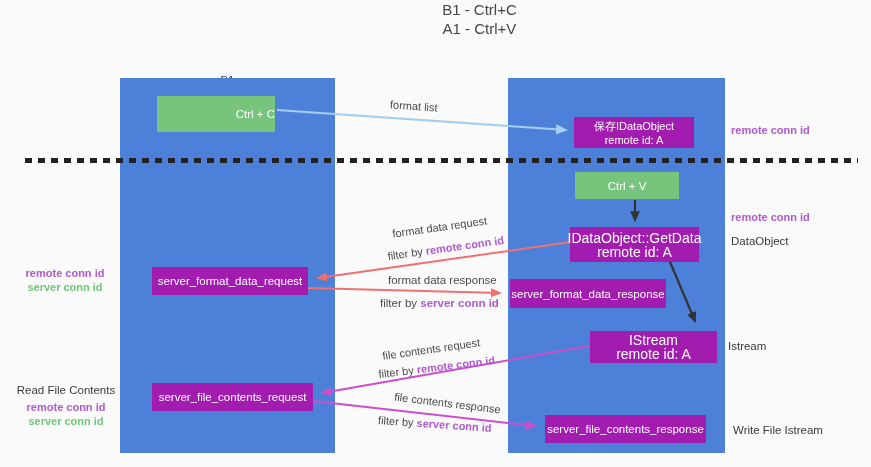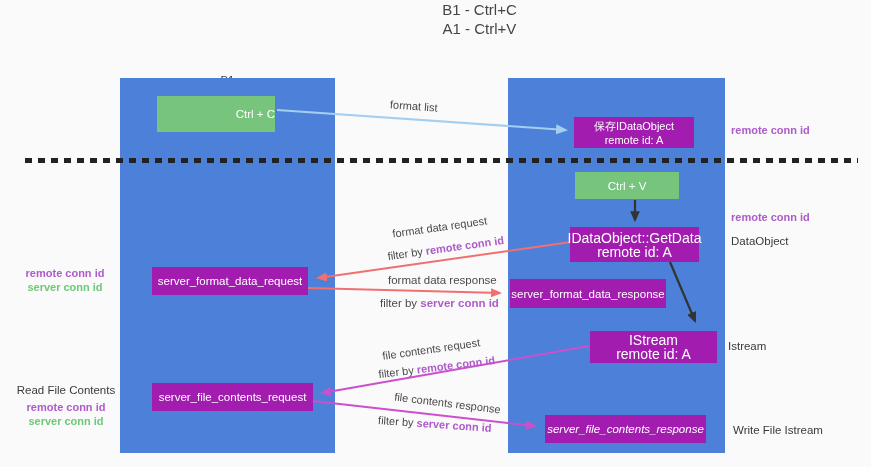--- a/index.html
+++ b/index.html
@@ -101,21 +101,21 @@
 
   <div class="abs node orange" style="left:590px;top:331px;width:127px;height:32px;">
     <div class="l1">IStream</div>
     <div class="l2">remote id: A</div>
   </div>
 
   <div class="abs node orange" style="left:152px;top:383px;width:161px;height:28px;">
     <div class="single">server_file_contents_request</div>
   </div>
 
-  <div class="abs node orange" style="left:545px;top:415px;width:161px;height:28px;font-style:italic;">
+  <div class="abs node orange" style="left:545px;top:415px;width:161px;height:28px;">
     <div class="single">server_file_contents_response</div>
   </div>
 
   <div class="abs mid-label" style="left:390px;top:100px;transform:rotate(4deg);">format list</div>
 
   <div class="abs mid-label" style="left:392px;top:221px;transform:rotate(-8deg);">format data request</div>
   <div class="abs mid-label" style="left:387px;top:242px;transform:rotate(-8deg);">
     <span>filter by </span><span class="key-purple">remote conn id</span>
   </div>
 

